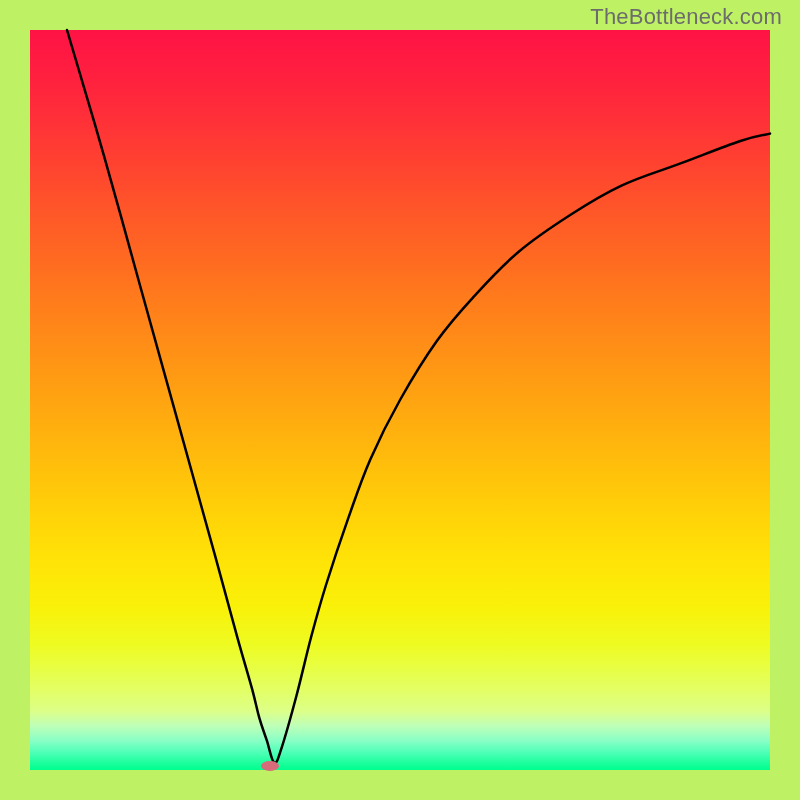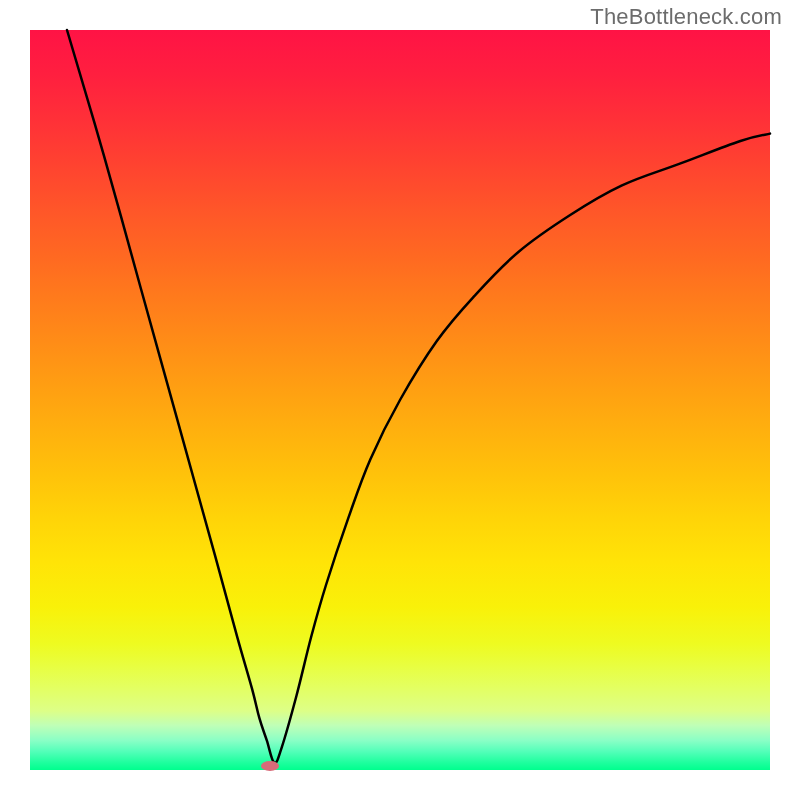--- a/index.html
+++ b/index.html
@@ -1,20 +1,20 @@
 <!DOCTYPE html>
 <html><head>
 <meta charset="utf-8">
 <style>
   * { margin: 0; padding: 0; box-sizing: border-box; }
   html, body { width: 800px; height: 800px; overflow: hidden; background: #000; }
   .outer {
     width: 800px;
     height: 800px;
-    background: #ffffff;
+    background: #bef264;
     position: relative;
   }
   .watermark {
     position: absolute;
     top: 4px;
     right: 18px;
     font-family: Arial, Helvetica, sans-serif;
     font-size: 22px;
     color: #6c6c6c;
     font-weight: 500;

